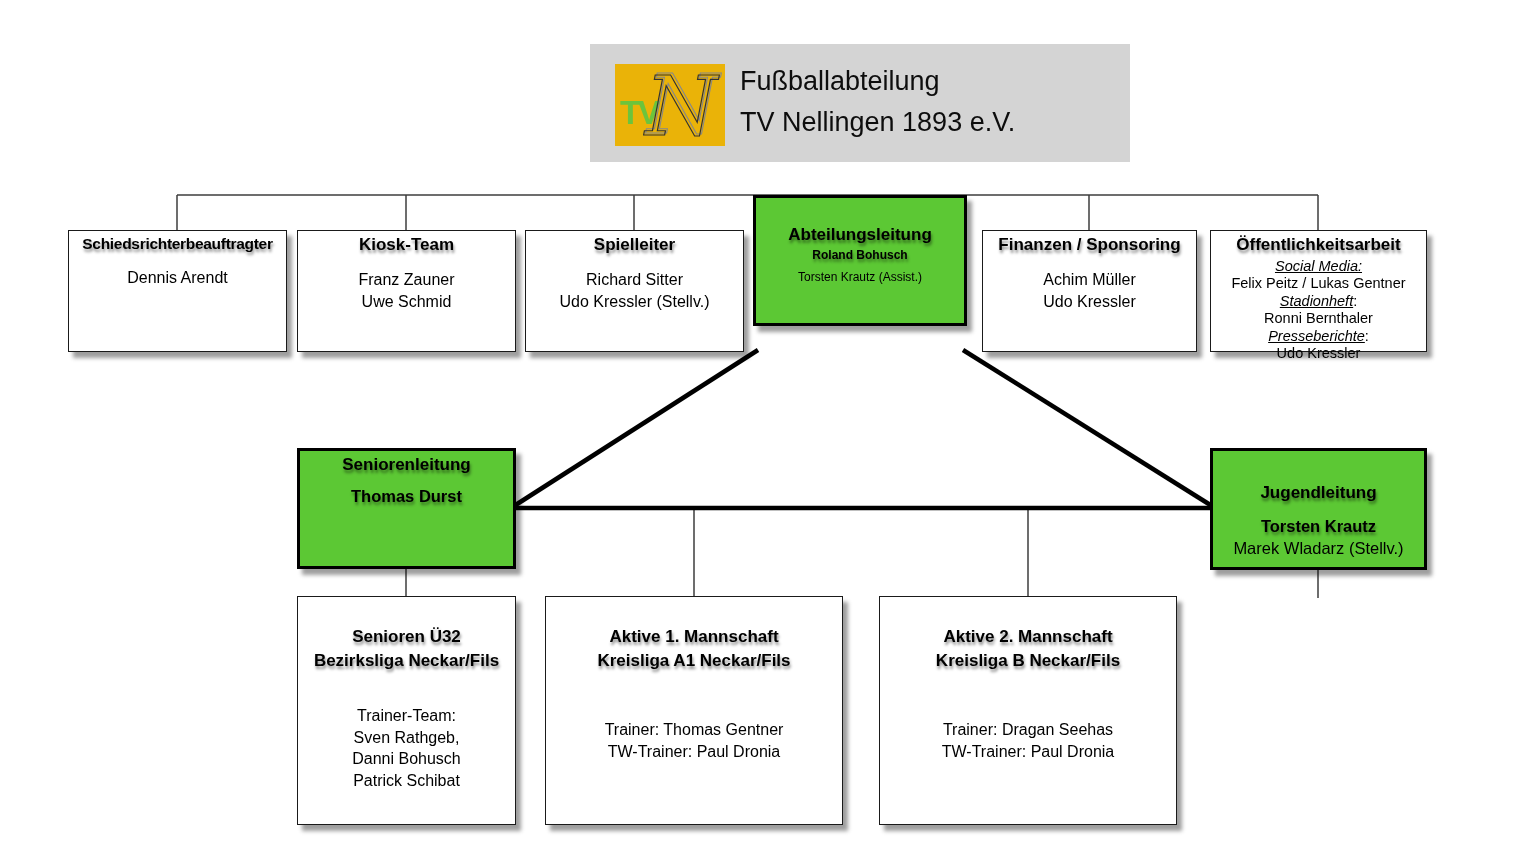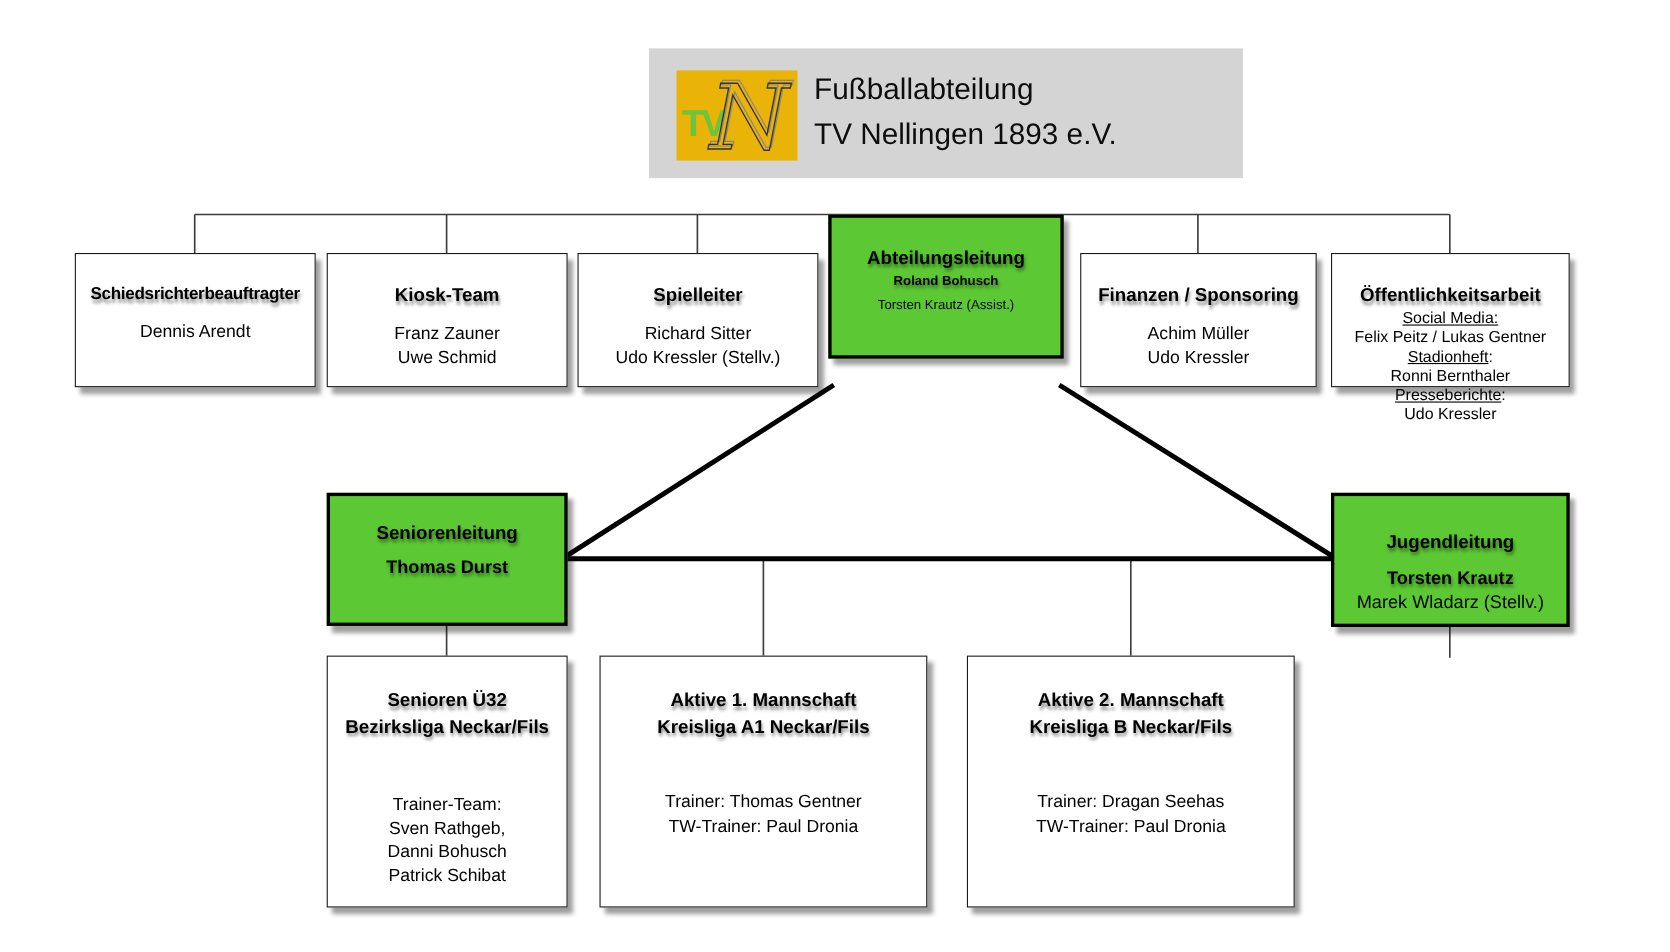--- a/index.html
+++ b/index.html
@@ -18,42 +18,42 @@
   .obox{position:absolute;background:#fff;border:1.6px solid #1a1a1a;
         box-shadow:5px 6px 4px rgba(0,0,0,0.38);z-index:2;text-align:center;box-sizing:border-box;}
   .obox.green{background:#5cc834;border:3px solid #000;}
   .title{font-weight:bold;font-size:17px;
          text-shadow:1px 3px 3px rgba(0,0,0,0.45);}
   .title.tight{font-size:15.5px;letter-spacing:-0.3px;}
   .body-lines{font-size:16px;line-height:21.5px;}
   .bold-line{font-weight:bold;text-shadow:1px 3px 3px rgba(0,0,0,0.40);}
 
   
-  .r1{top:230px;height:122px;padding-top:28px;}
+  .r1{top:230px;height:122px;padding-top:4px;}
   .r1 .title{margin-bottom:14px;}
 
   
   .lead-box .title{margin-bottom:0;}
   .abt{left:753px;top:195px;width:214px;height:131px;padding-top:27px;}
   .abt .names{font-size:12px;line-height:21.5px;}
-  .sen{left:297px;top:448px;width:219px;height:121px;padding-top:24px;}
+  .sen{left:297px;top:448px;width:219px;height:121px;padding-top:4px;}
   .sen .names{margin-top:11px;font-size:16.5px;line-height:21.5px;}
   .jug{left:1210px;top:448px;width:217px;height:122px;padding-top:32px;}
   .jug .names{margin-top:13px;font-size:16.5px;line-height:21.5px;}
 
   
   .oeff{}
   .oeff .title{margin-bottom:3px;}
   .oeff .pr-lines{font-size:14.5px;line-height:17.4px;}
-  .oeff .em{text-decoration:underline;}
+  .oeff .em{font-style:italic;text-decoration:underline;}
 
   
   .r3{top:596px;height:229px;padding-top:28px;}
   .r3 .title{line-height:24px;}
-  .gap-a{margin-top:48px;}   
+  .gap-a{margin-top:32px;}   
   .gap-b{margin-top:46px;}   
   .gap-c{margin-top:21px;}   
 </style>
 </head>
 <body>
 
 <div class="stage">
 
   <svg class="connectors" width="1518" height="865">
     <g stroke="#3c3c3c" stroke-width="1.5">

